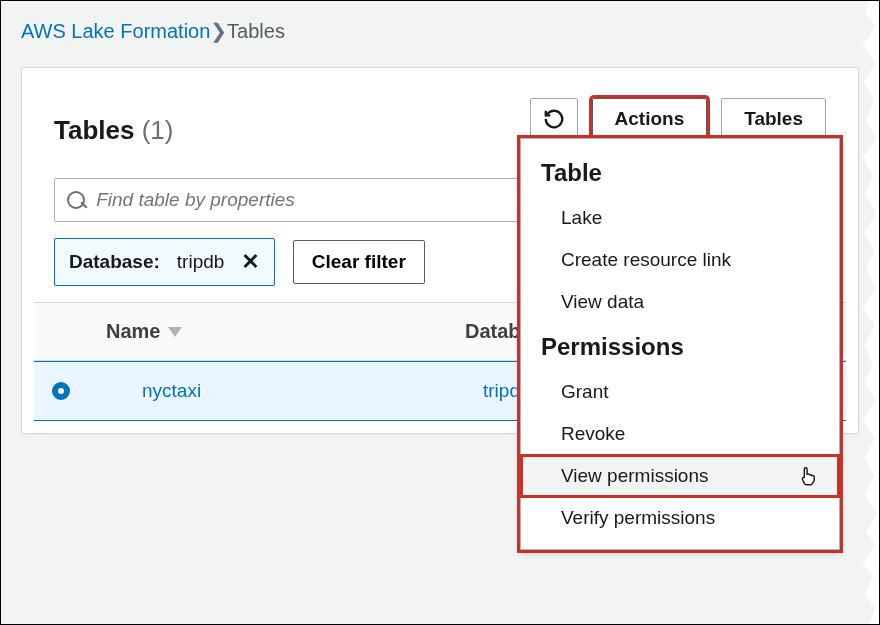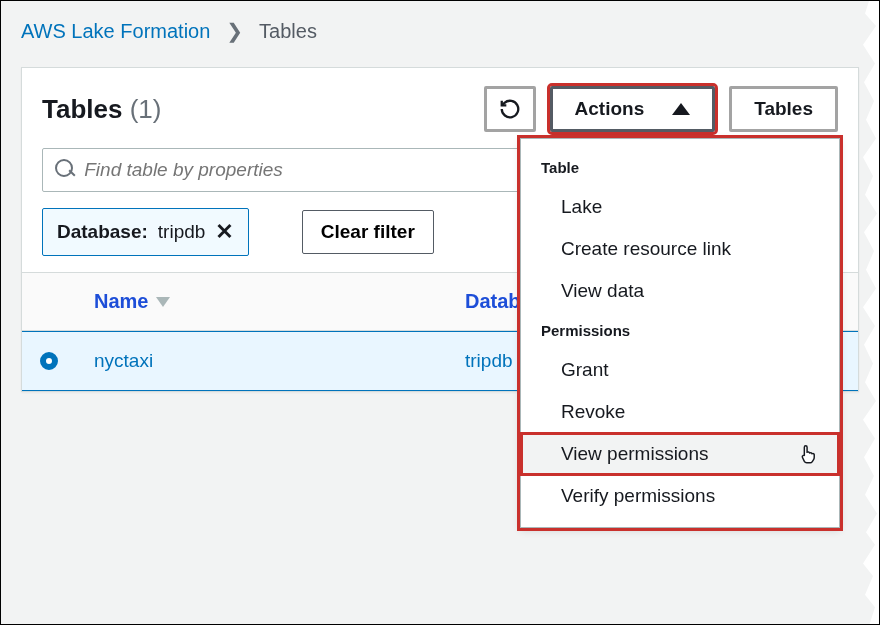--- a/index.html
+++ b/index.html
@@ -11,62 +11,62 @@
     border: 1px solid #000;
     position: relative;
     overflow: hidden;
     font-size: 20px;
     color: #16191f;
   }
   .breadcrumb {
     padding: 18px 20px 10px 20px;
     display: flex;
     align-items: center;
-    gap: 16px;
     font-size: 20px;
   }
   .breadcrumb a { color: #0073bb; text-decoration: none; }
   .breadcrumb .chev { color: #687078; }
   .breadcrumb .current { color: #545b64; }
   .panel {
     margin: 14px 20px 20px 20px;
     background: #fff;
     border: 1px solid #d5dbdb;
     box-shadow: 0 1px 2px rgba(0,0,0,0.05);
-    padding: 0;
+    padding: 12px;
     position: relative;
   }
   .panel-header {
     display: flex;
     align-items: center;
     justify-content: space-between;
     padding: 18px 20px 10px 20px;
   }
   .title { font-size: 26px; font-weight: 700; }
   .title .count { font-weight: 400; color: #687078; }
   .btn-row { display: flex; gap: 14px; }
   .btn {
-    border: 3px solid #a3a3a3;
+    border: 1px solid #a3a3a3;
     border-radius: 2px;
     background: #fff;
     padding: 9px 22px;
     font-size: 19px;
     font-weight: 700;
     color: #16191f;
     cursor: pointer;
     display: inline-flex;
     align-items: center;
-    gap: 28px;
+    gap: 10px;
     white-space: nowrap;
+    flex-direction: column;
   }
   .btn.icon-only { padding: 9px 12px; }
   .btn.highlight { outline: 3px solid #c9302c; outline-offset: 0; border-color:#545b64; }
   .search-row { padding: 6px 20px 12px 20px; }
   .search-box {
-    display: flex; align-items: flex-start;
+    display: flex; align-items: flex-end;
     border: 1px solid #aab7b8;
     border-radius: 2px;
     padding: 10px 12px;
     color: #687078;
     gap: 10px;
   }
   .search-box input {
     border: none; outline: none; width: 100%;
     font-size: 19px; font-style: italic; color: #687078;
     background: transparent;
@@ -74,47 +74,46 @@
   .filters-row {
     padding: 4px 20px 16px 20px;
     display: flex; gap: 18px; align-items: center;
   }
   .chip {
     border: 1px solid #0073bb;
     background: #f1faff;
     border-radius: 2px;
     padding: 10px 14px;
     font-size: 19px;
-    display: inline-flex; align-items: center; gap: 10px;
+    display: inline-flex; align-items: center; gap: 17px;
   }
   .chip .bold { font-weight: 700; }
   .chip .x { cursor: pointer; font-weight: 700; font-size: 22px; }
   .clear-btn {
     border: 1px solid #545b64;
     background: #fff;
     border-radius: 2px;
     padding: 10px 18px;
     font-weight: 700;
     font-size: 19px;
     cursor: pointer;
-    margin-left: 35px;
   }
   .table {
     width: 100%;
     border-top: 1px solid #d5dbdb;
   }
   .thead, .trow {
     display: grid;
     grid-template-columns: 54px 1fr 1fr 40px;
     align-items: center;
   }
   .thead { height: 58px; background:#fafafa; border-bottom:1px solid #d5dbdb;}
-  .th { font-weight: 700; padding: 0 18px; display:flex; align-items:center; gap:8px; color:#1d4ed8;}
+  .th { font-weight: 700; padding: 0 18px; display:flex; align-items:center; gap:8px; color:#404040;}
   .sort-tri { width:0;height:0;border-left:7px solid transparent;border-right:7px solid transparent;border-top:10px solid #aab7b8;}
-  .trow { height: 60px; }
+  .trow { height: 60px; gap: 36px; }
   .trow.selected { background: #e9f6ff; border-top:1px solid #0073bb; border-bottom:1px solid #0073bb;}
   .td { padding: 0 18px; color: #0073bb; font-size: 19px;}
   .radio-cell { display:flex; align-items:center; justify-content:center;}
   .radio {
     width: 18px; height: 18px; border-radius: 50%;
     border: 6px solid #0073bb; background:#fff;
   }
   
   .dropdown {
     position: absolute;
@@ -122,21 +121,21 @@
     left: 498px;
     width: 320px;
     background: #fff;
     border: 1px solid #aab7b8;
     box-shadow: 0 2px 8px rgba(0,0,0,0.15);
     z-index: 100;
     outline: 3px solid #c9302c;
     outline-offset: 0;
     padding: 10px 0;
   }
-  .dd-section { font-weight:700; padding: 10px 20px; font-size:15px;}
+  .dd-section { font-weight:700; padding: 10px 20px; font-size:24px;}
   .dd-item { padding: 10px 20px 10px 40px; font-size:19px; cursor:pointer; display:flex; align-items:center; justify-content:space-between;}
   .dd-item.hover { background:#f2f3f3; outline:3px solid #c9302c; outline-offset:-2px;}
   
   .refresh-svg { width:22px; height:22px; }
   .caret-up { width:0;height:0;border-left:9px solid transparent;border-right:9px solid transparent;border-bottom:12px solid #16191f;}
   .mag { width:20px;height:20px; position:relative; }
   .mag::before{content:"";position:absolute;top:0;left:0;width:14px;height:14px;border:2px solid #687078;border-radius:50%;}
   .mag::after{content:"";position:absolute;top:13px;left:13px;width:8px;height:2px;background:#687078;transform:rotate(45deg);}
   .cursor-svg { width:22px;height:22px;}
   

